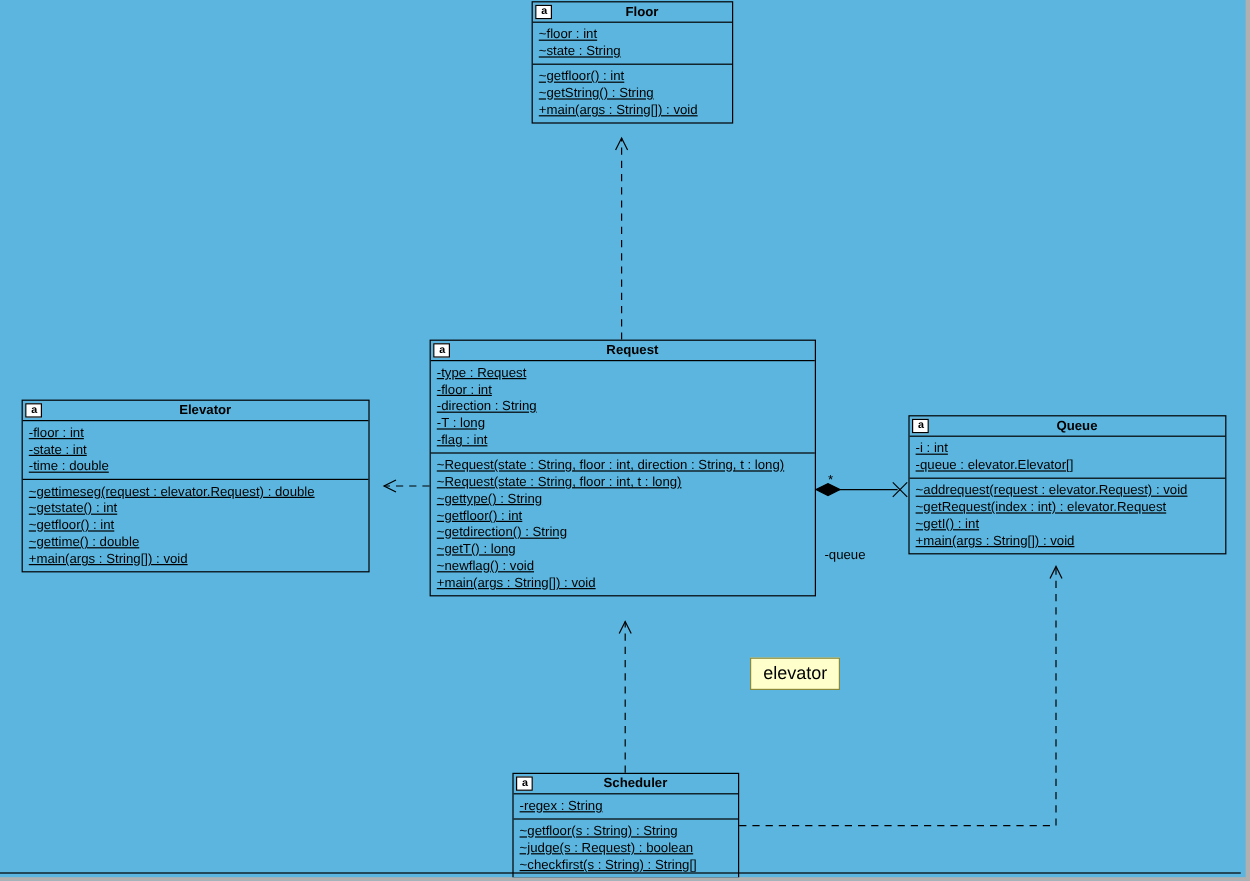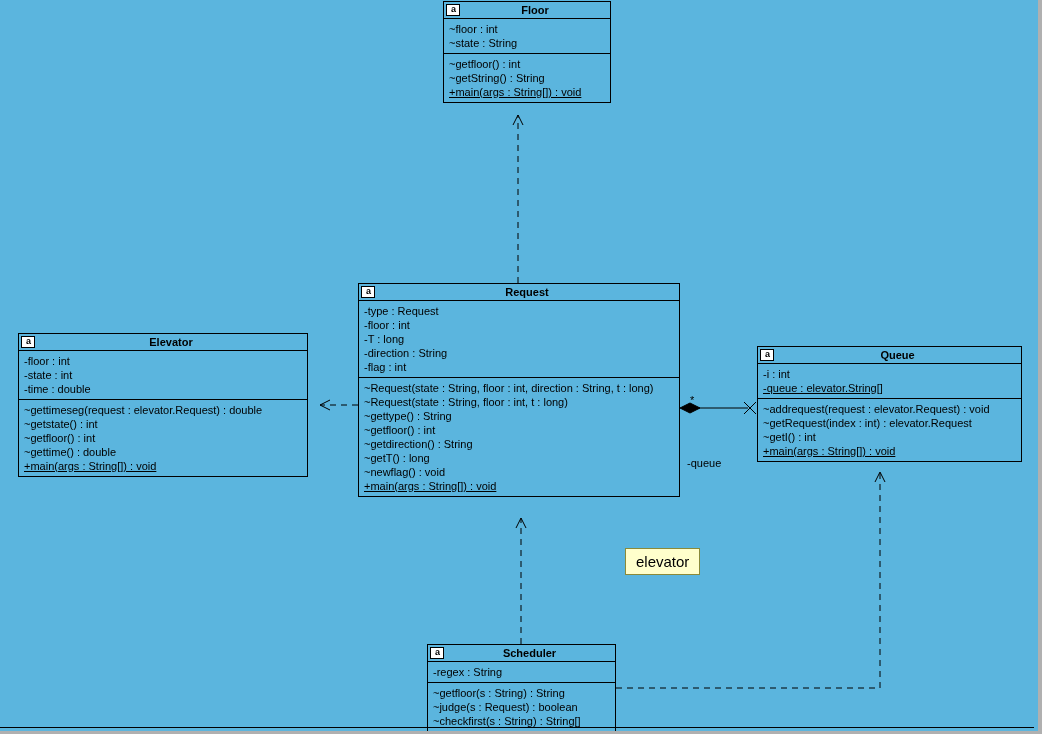--- a/index.html
+++ b/index.html
@@ -49,21 +49,21 @@
     font-size:9px;
     line-height:9px;
     font-weight:bold;
     padding-left:1px;
   }
   .compartment {
     border-bottom: 1px solid #000;
     padding: 3px 5px;
   }
   .compartment:last-child { border-bottom: none; }
-  .row { white-space: nowrap; line-height: 14px; }
+  .row { white-space: nowrap; line-height: 14px; text-decoration: underline; }
   .underline { text-decoration: underline; }
   .note {
     position: absolute;
     background: #ffffcc;
     border: 1px solid #8a8a3a;
     padding: 4px 10px;
     font-size: 15px;
   }
   svg.connectors {
     position: absolute;
@@ -119,22 +119,22 @@
   </div>
 
   <div class="class-box" style="left:358px; top:283px; width:322px;">
     <div class="class-header">
       <span class="stereo">a</span>
       <span>Request</span>
     </div>
     <div class="compartment">
       <div class="row">-type : Request</div>
       <div class="row">-floor : int</div>
+      <div class="row">-direction : String</div>
       <div class="row">-T : long</div>
-      <div class="row">-direction : String</div>
       <div class="row">-flag : int</div>
     </div>
     <div class="compartment">
       <div class="row">~Request(state : String, floor : int, direction : String, t : long)</div>
       <div class="row">~Request(state : String, floor : int, t : long)</div>
       <div class="row">~gettype() : String</div>
       <div class="row">~getfloor() : int</div>
       <div class="row">~getdirection() : String</div>
       <div class="row">~getT() : long</div>
       <div class="row">~newflag() : void</div>
@@ -142,21 +142,21 @@
     </div>
   </div>
 
   <div class="class-box" style="left:757px; top:346px; width:265px;">
     <div class="class-header">
       <span class="stereo">a</span>
       <span>Queue</span>
     </div>
     <div class="compartment">
       <div class="row">-i : int</div>
-      <div class="row underline">-queue : elevator.String[]</div>
+      <div class="row underline">-queue : elevator.Elevator[]</div>
     </div>
     <div class="compartment">
       <div class="row">~addrequest(request : elevator.Request) : void</div>
       <div class="row">~getRequest(index : int) : elevator.Request</div>
       <div class="row">~getI() : int</div>
       <div class="row underline">+main(args : String[]) : void</div>
     </div>
   </div>
 
   <div class="class-box" style="left:427px; top:644px; width:189px;">

